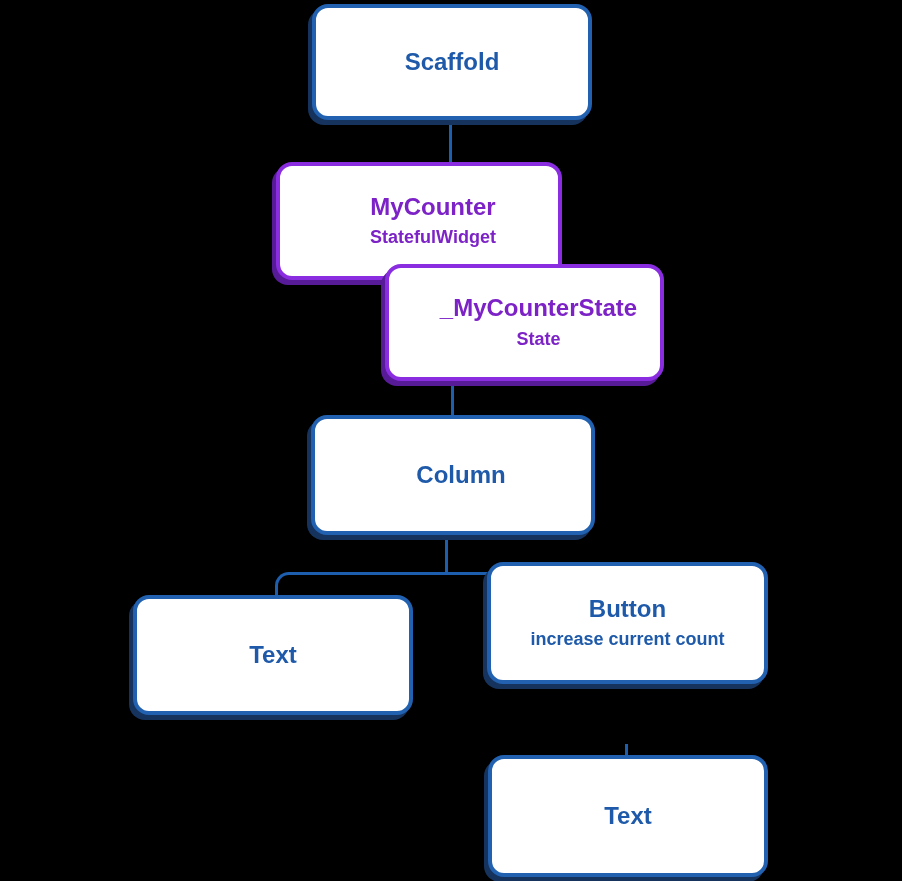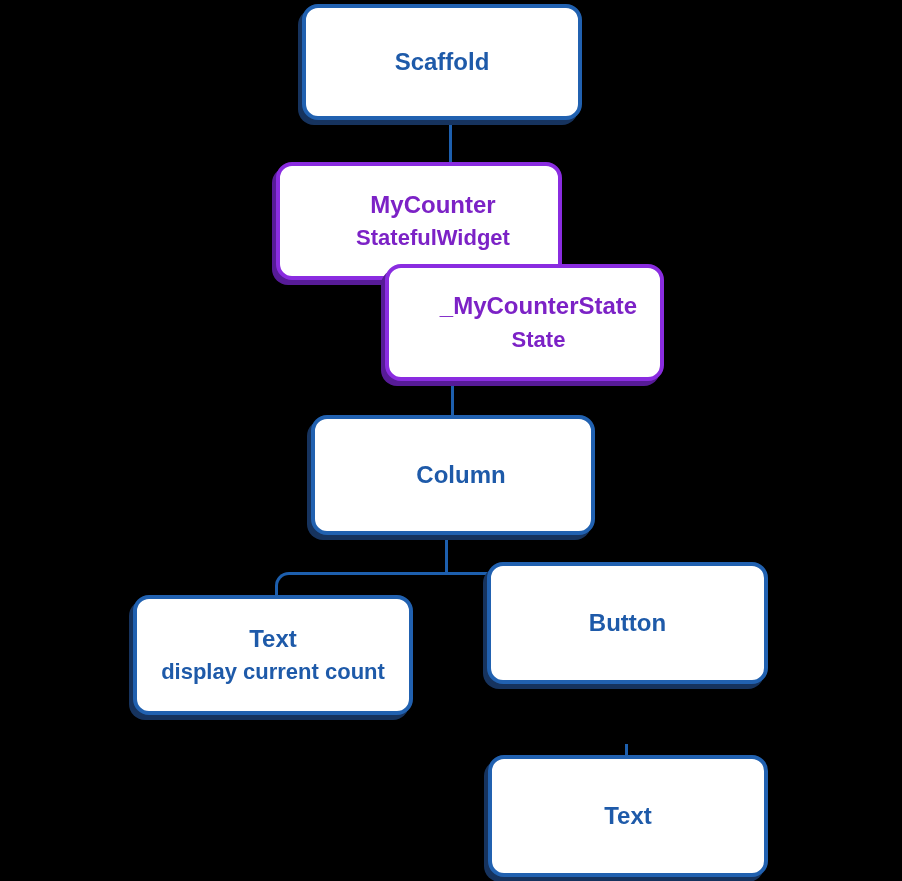--- a/index.html
+++ b/index.html
@@ -22,40 +22,40 @@
     justify-content: center;
     gap: 8px;
     z-index: 2;
     text-align: center;
   }
   .node.blue  { border-color: #2161b0; box-shadow: -4px 5px 0 #16335e; }
   .node.blue .title, .node.blue .subtitle { color: #1e5aa9; }
   .node.purple { border-color: #8a2ce0; box-shadow: -4px 5px 0 #571b97; padding-left: 28px; }
   .node.purple .title, .node.purple .subtitle { color: #7c22c6; }
   .title    { font-size: 24px; font-weight: 700; line-height: 1.1; }
-  .subtitle { font-size: 22px; font-weight: 700; line-height: 1.1; }
+  .subtitle { font-size: 18px; font-weight: 700; line-height: 1.1; }
 
   .connector {
     position: absolute;
     width: 3px;
     background: #1d5fae;
     z-index: 1;
   }
   .bracket {
     position: absolute;
     box-sizing: border-box;
     border: 3px solid #1d5fae;
     border-bottom: none;
     border-radius: 14px 14px 0 0;
     background: transparent;
     z-index: 1;
   }
 
   
-  #node-scaffold        { left: 302px; top:   4px; width: 280px; height: 116px; }
+  #node-scaffold        { left: 312px; top:   4px; width: 280px; height: 116px; }
   #node-mycounter       { left: 276px; top: 162px; width: 286px; height: 118px; }
   #node-mycounterstate  { left: 385px; top: 264px; width: 279px; height: 117px; z-index: 3; }
   #node-column          { left: 311px; top: 415px; width: 284px; height: 120px; padding-left: 16px; }
   #node-text-display    { left: 133px; top: 595px; width: 280px; height: 120px; }
   #node-button          { left: 487px; top: 562px; width: 281px; height: 122px; }
   #node-text-bottom     { left: 488px; top: 755px; width: 280px; height: 122px; }
 
   
   #connector-scaffold-mycounter { left: 449px; top: 118px; height: 46px; }
   #connector-state-column       { left: 451px; top: 371px; height: 46px; }
@@ -85,22 +85,22 @@
   <div class="title">_MyCounterState</div>
   <div class="subtitle">State</div>
 </div>
 
 <div class="node blue" id="node-column">
   <div class="title">Column</div>
 </div>
 
 <div class="node blue" id="node-text-display">
   <div class="title">Text</div>
-  <div class="subtitle">display current count</div>
 </div>
 
 <div class="node blue" id="node-button">
   <div class="title">Button</div>
+  <div class="subtitle">increase current count</div>
 </div>
 
 <div class="node blue" id="node-text-bottom">
   <div class="title">Text</div>
 </div>
 
 </body></html>

